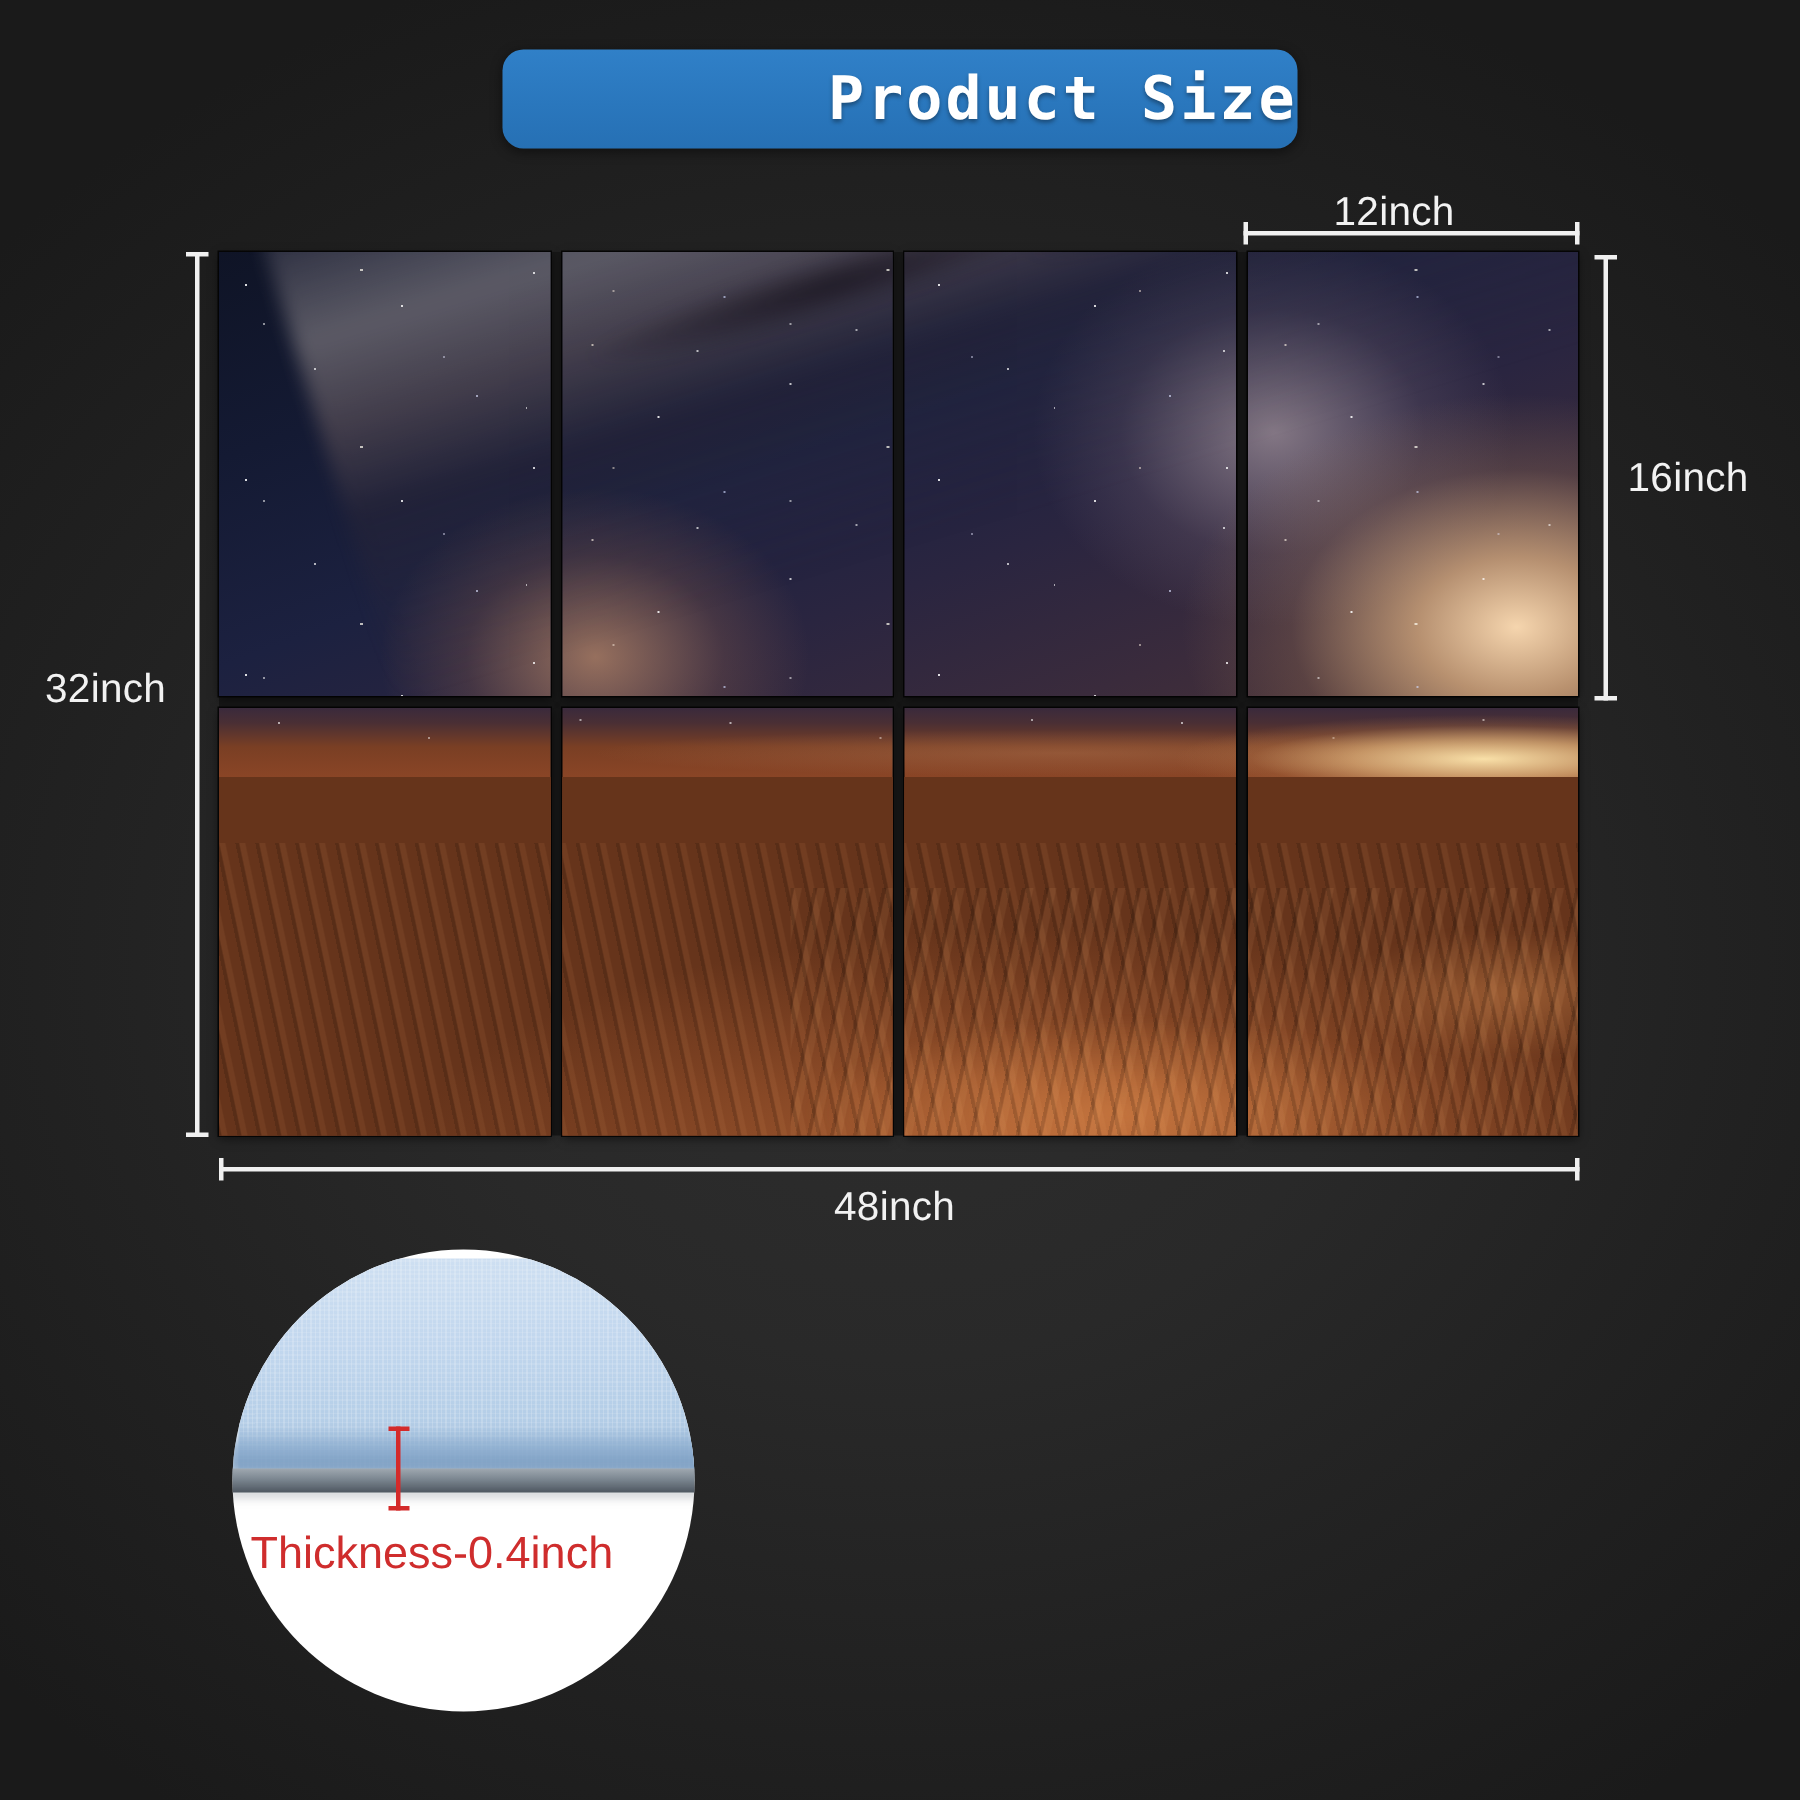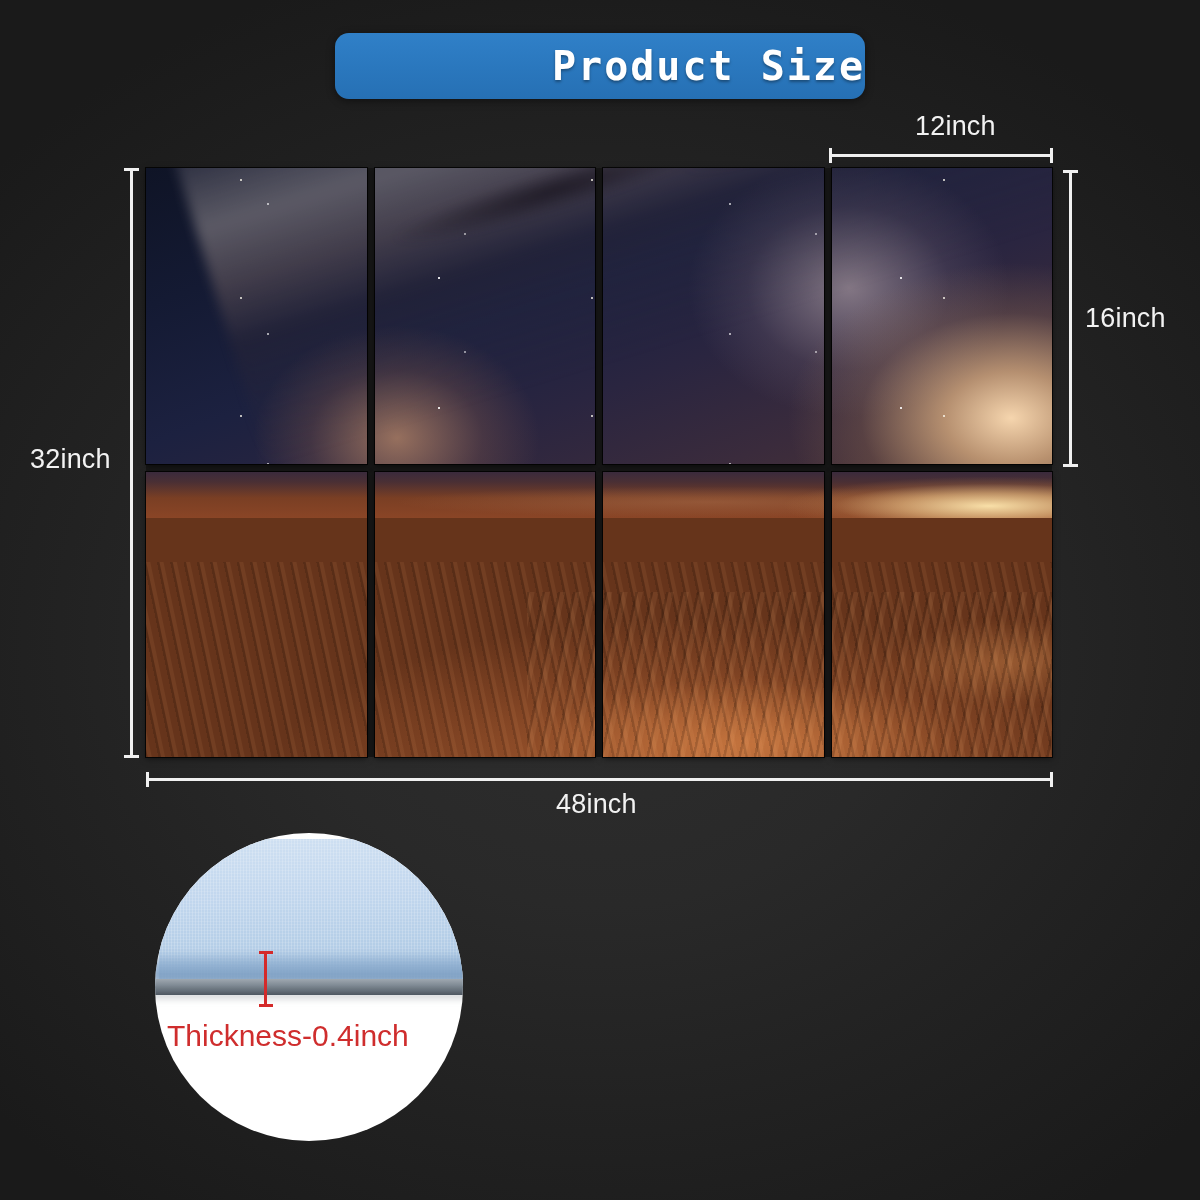--- a/index.html
+++ b/index.html
@@ -196,21 +196,21 @@
     color:#f2f2f2;
     font-size:27px;
     white-space:nowrap;
     letter-spacing:.2px;
   }
   
   #dim12{ position:absolute; left:829px; top:148px; width:224px; height:14px; }
   #dim12 .bar{ position:absolute; left:0; top:6px; width:224px; height:3px; background:#f0f0f0;}
   #dim12 .cap-l{ position:absolute; left:0; top:0; width:3px; height:15px; background:#f0f0f0;}
   #dim12 .cap-r{ position:absolute; right:0; top:0; width:3px; height:15px; background:#f0f0f0;}
-  #dim12-label{ left:889px; top:111px;margin-left:26px; }
+  #dim12-label{ left:889px; top:126px; }
 
   
   #dim16{ position:absolute; left:1063px; top:170px; width:15px; height:297px; }
   #dim16 .bar{ position:absolute; left:6px; top:0; width:3px; height:297px; background:#f0f0f0;}
   #dim16 .cap-t{ position:absolute; left:0; top:0; width:15px; height:3px; background:#f0f0f0;}
   #dim16 .cap-b{ position:absolute; left:0; bottom:0; width:15px; height:3px; background:#f0f0f0;}
   #dim16-label{ left:1085px; top:303px; }
 
   
   #dim32{ position:absolute; left:124px; top:168px; width:15px; height:590px; }

